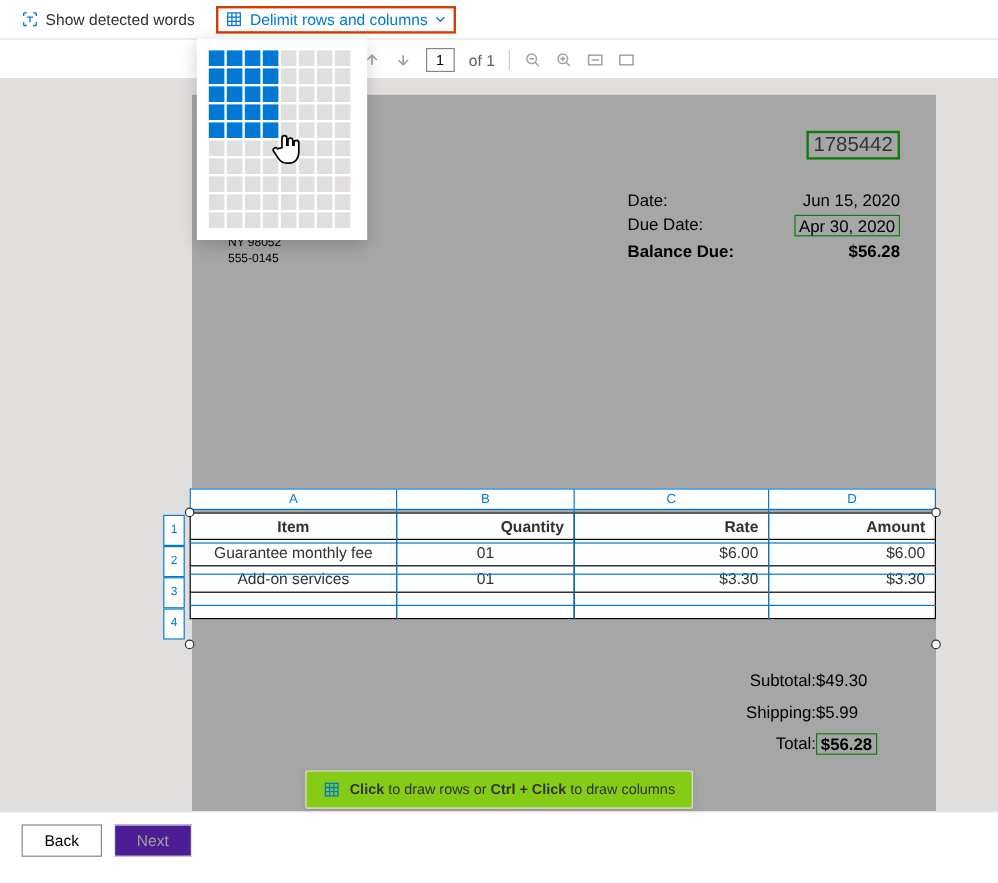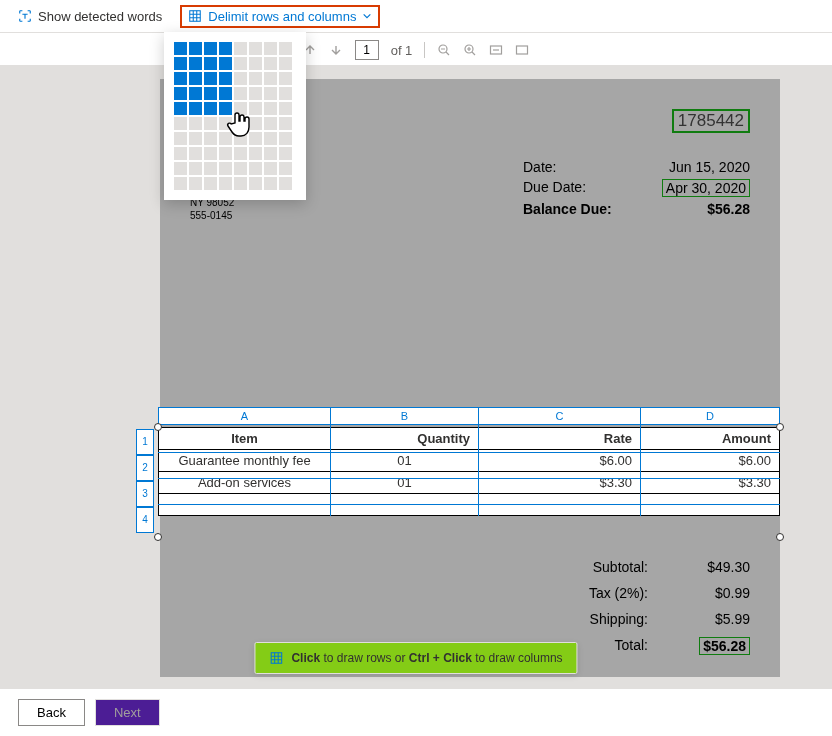--- a/index.html
+++ b/index.html
@@ -34,25 +34,25 @@
 .row-nums{position:absolute;left:-22px;top:22px}
 .row-nums div{width:18px;height:26px;border:1px solid #0078d4;background:#fff;color:#0078d4;font-size:10px;text-align:center;line-height:24px;margin-bottom:0}
 .dtable{width:622px;border-collapse:collapse;background:#fff;margin-top:2px;margin-left:0}
 .dtable th,.dtable td{border:1px solid #000;padding:3px 8px;font-size:13px;text-align:center;position:relative}
 .dtable th{font-weight:700}
 .right{text-align:right!important}
 .vline{position:absolute;top:18px;bottom:0;width:1px;background:#0078d4;pointer-events:none}
 .hline{position:absolute;left:0;right:18px;height:1px;background:#0078d4;pointer-events:none}
 .handle{position:absolute;width:8px;height:8px;background:#fff;border:1px solid #323130;border-radius:50%}
 .totals{position:absolute;right:30px;top:480px;font-size:14px}
-.totals .tr{display:flex;justify-content:flex-end;gap:32px;margin-bottom:10px}
+.totals .tr{display:flex;justify-content:flex-end;margin-bottom:10px}
 .totals .tl{width:90px;text-align:right}
-.totals .tv{width:70px;text-align:right}
+.totals .tv{width:70px;}
 .hint{position:absolute;left:50%;transform:translateX(-50%);top:642px;background:#84cc16;border:1px solid #e1dfdd;border-radius:2px;padding:8px 14px;font-size:12px;display:flex;align-items:flex-start;gap:8px;box-shadow:0 2px 6px rgba(0,0,0,.1)}
-.footer{position:absolute;bottom:0;left:0;right:0;height:48px;border-top:1px solid #e1dfdd;display:flex;align-items:center;padding:0 18px;gap:10px;background:#fff}
+.footer{position:absolute;bottom:12px;left:0;right:0;height:48px;border-top:1px solid #e1dfdd;display:flex;align-items:center;padding:0 18px;gap:10px;background:#fff}
 .btn{padding:5px 18px;border:1px solid #8a8886;background:#fff;font-size:13px;cursor:pointer}
 .btn.disabled{color:#a19f9d;border-color:#e1dfdd;background:#4c1d95;cursor:default}
 .grid-pop{position:absolute;left:164px;top:32px;width:142px;background:#fff;box-shadow:0 4px 14px rgba(0,0,0,.2);padding:10px;z-index:50}
 .grid-cells{display:grid;grid-template-columns:repeat(8,13px);grid-template-rows:repeat(10,13px);gap:2px}
 .cell{background:#e1dfdd}
 .cell.on{background:#0078d4}
 .pointer{position:absolute;left:224px;top:108px;z-index:60;pointer-events:none}
 </style>
 </head>
 <body>
@@ -130,24 +130,20 @@
               <div class="ml" style="font-weight:700">Balance Due:</div>
               <div class="mv" style="font-weight:700">$56.28</div>
             </div>
         </div>
       </div>
     </div>
     <div class="totals">
       <div class="tr">
           <div class="tl">Subtotal:</div>
           <div class="tv">$49.30</div>
-        </div>
-      <div class="tr">
-          <div class="tl">Tax (2%):</div>
-          <div class="tv">$0.99</div>
         </div>
       <div class="tr">
           <div class="tl">Shipping:</div>
           <div class="tv">$5.99</div>
         </div>
       <div class="tr">
           <div class="tl">Total:</div>
           <div class="tv"><span class="box-green" style="font-weight:700">$56.28</span></div>
         </div>
     </div>

